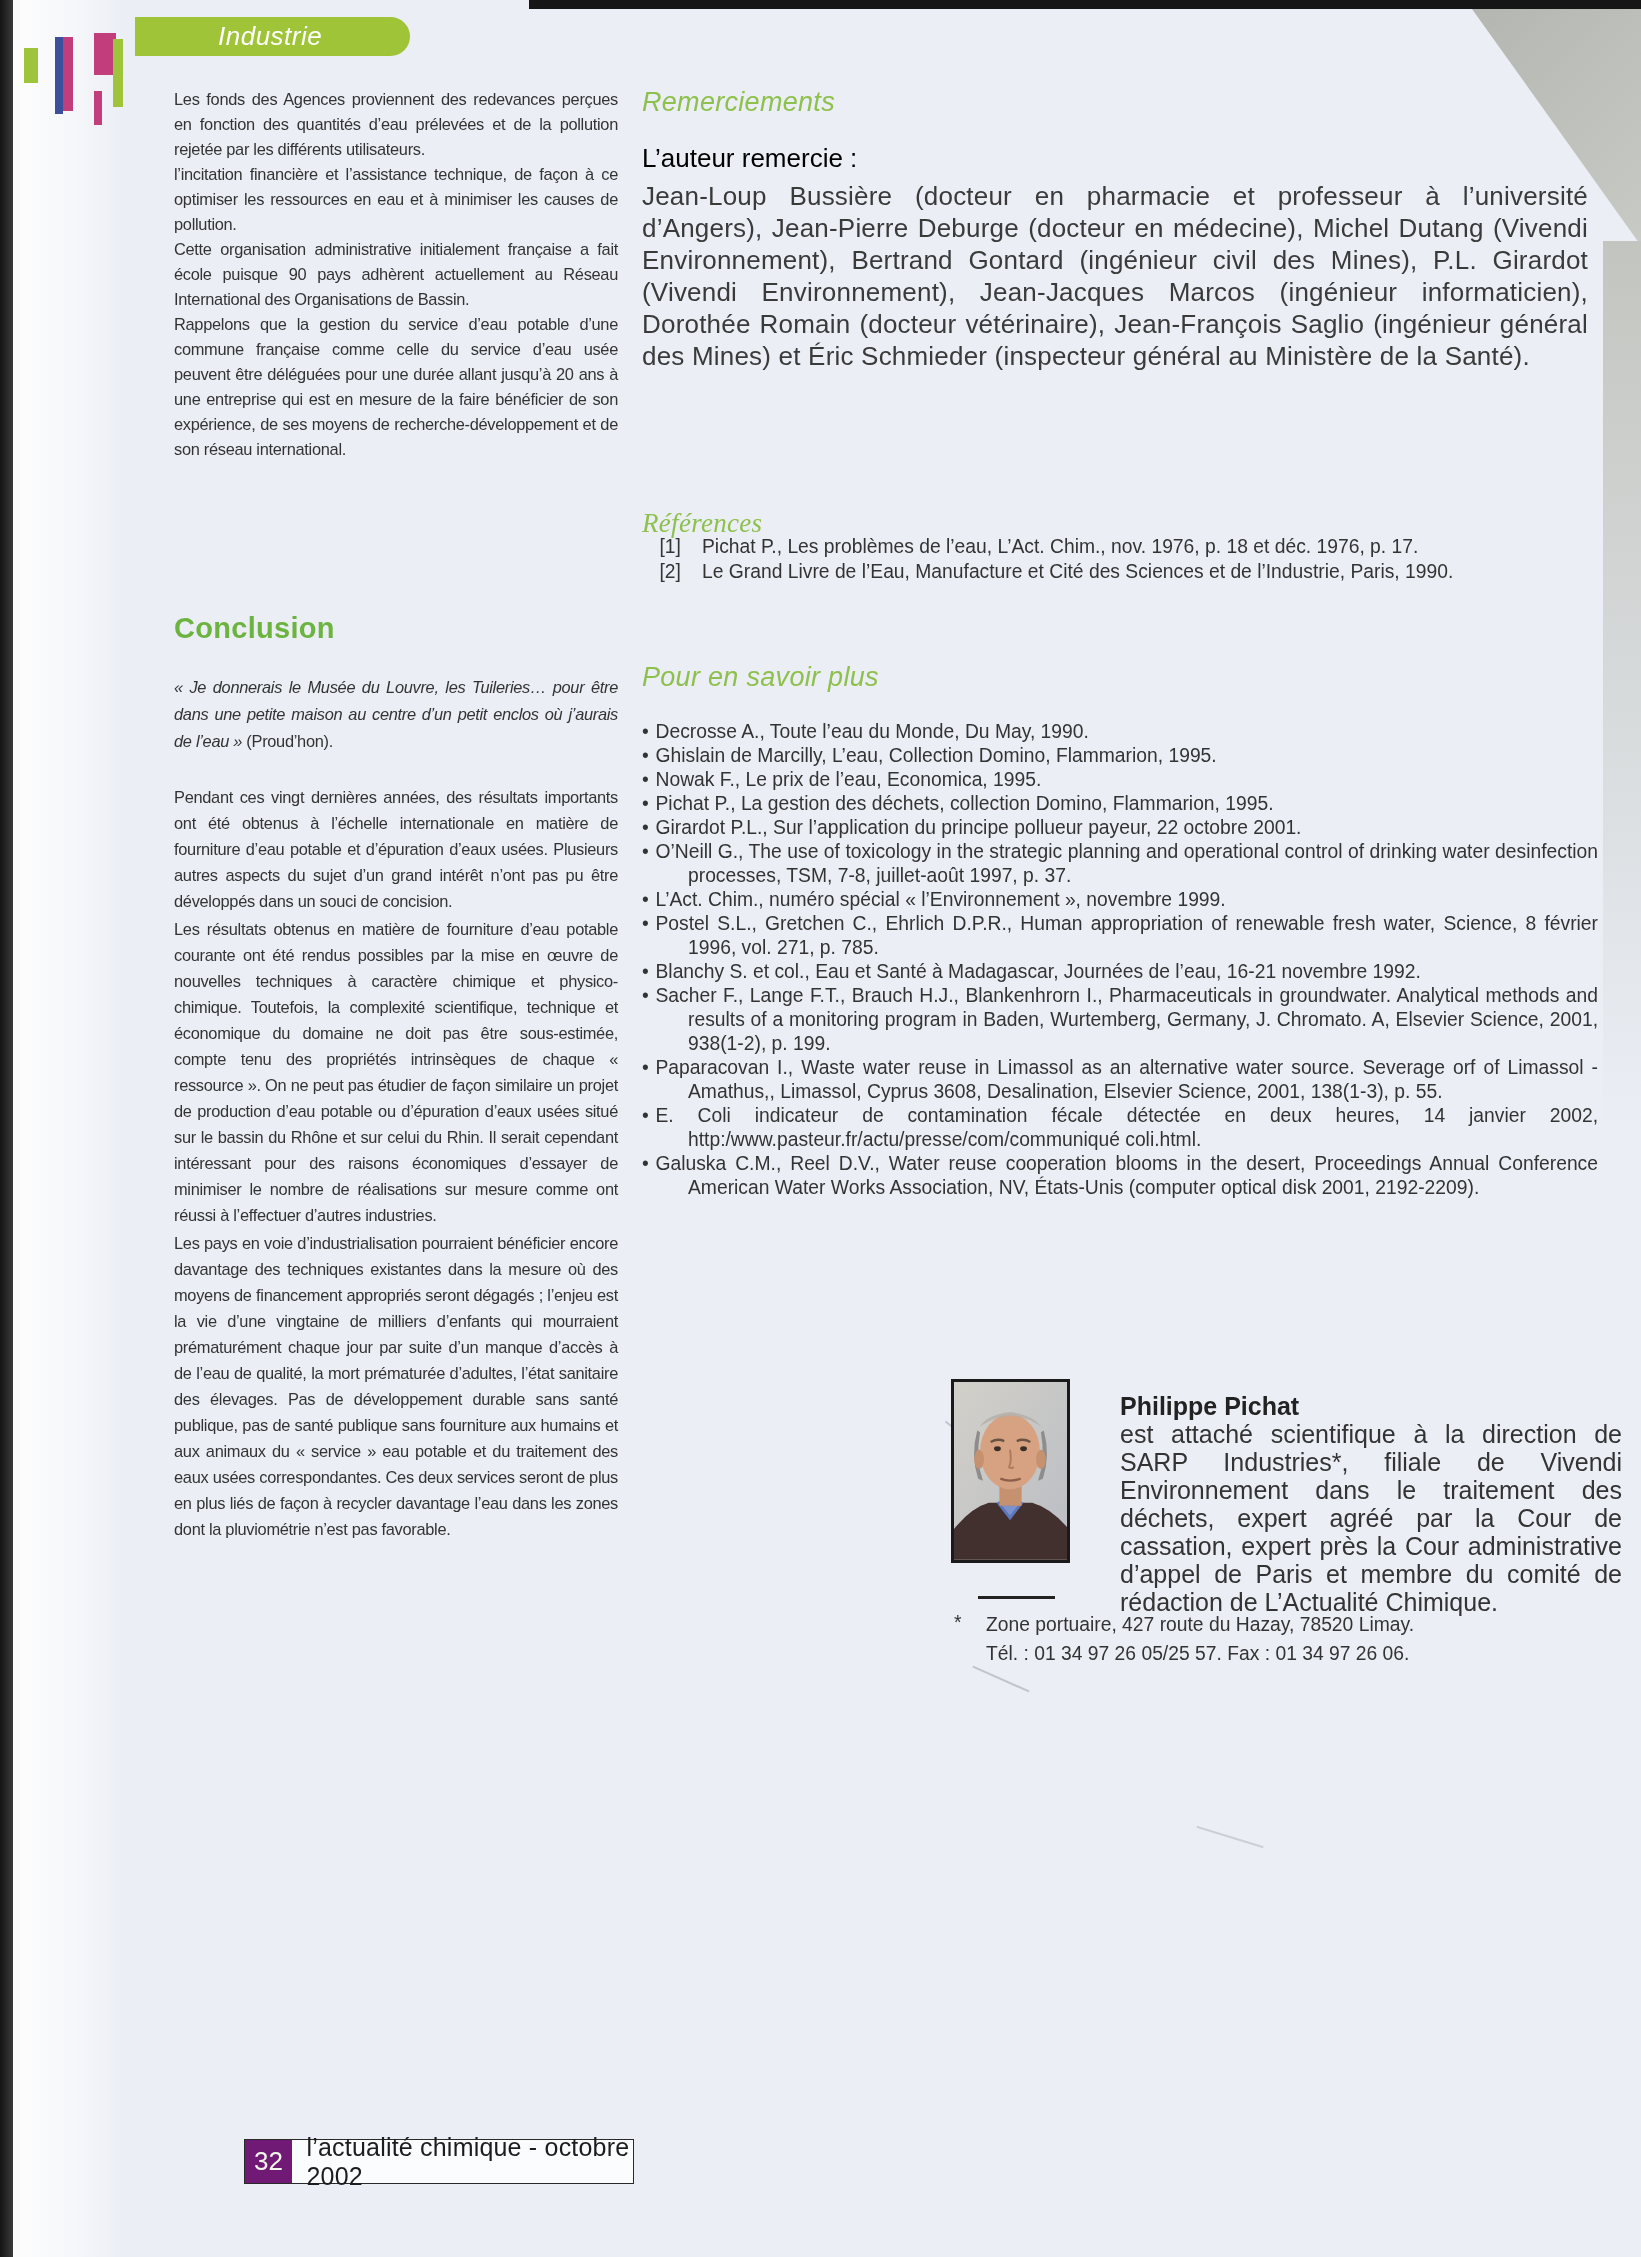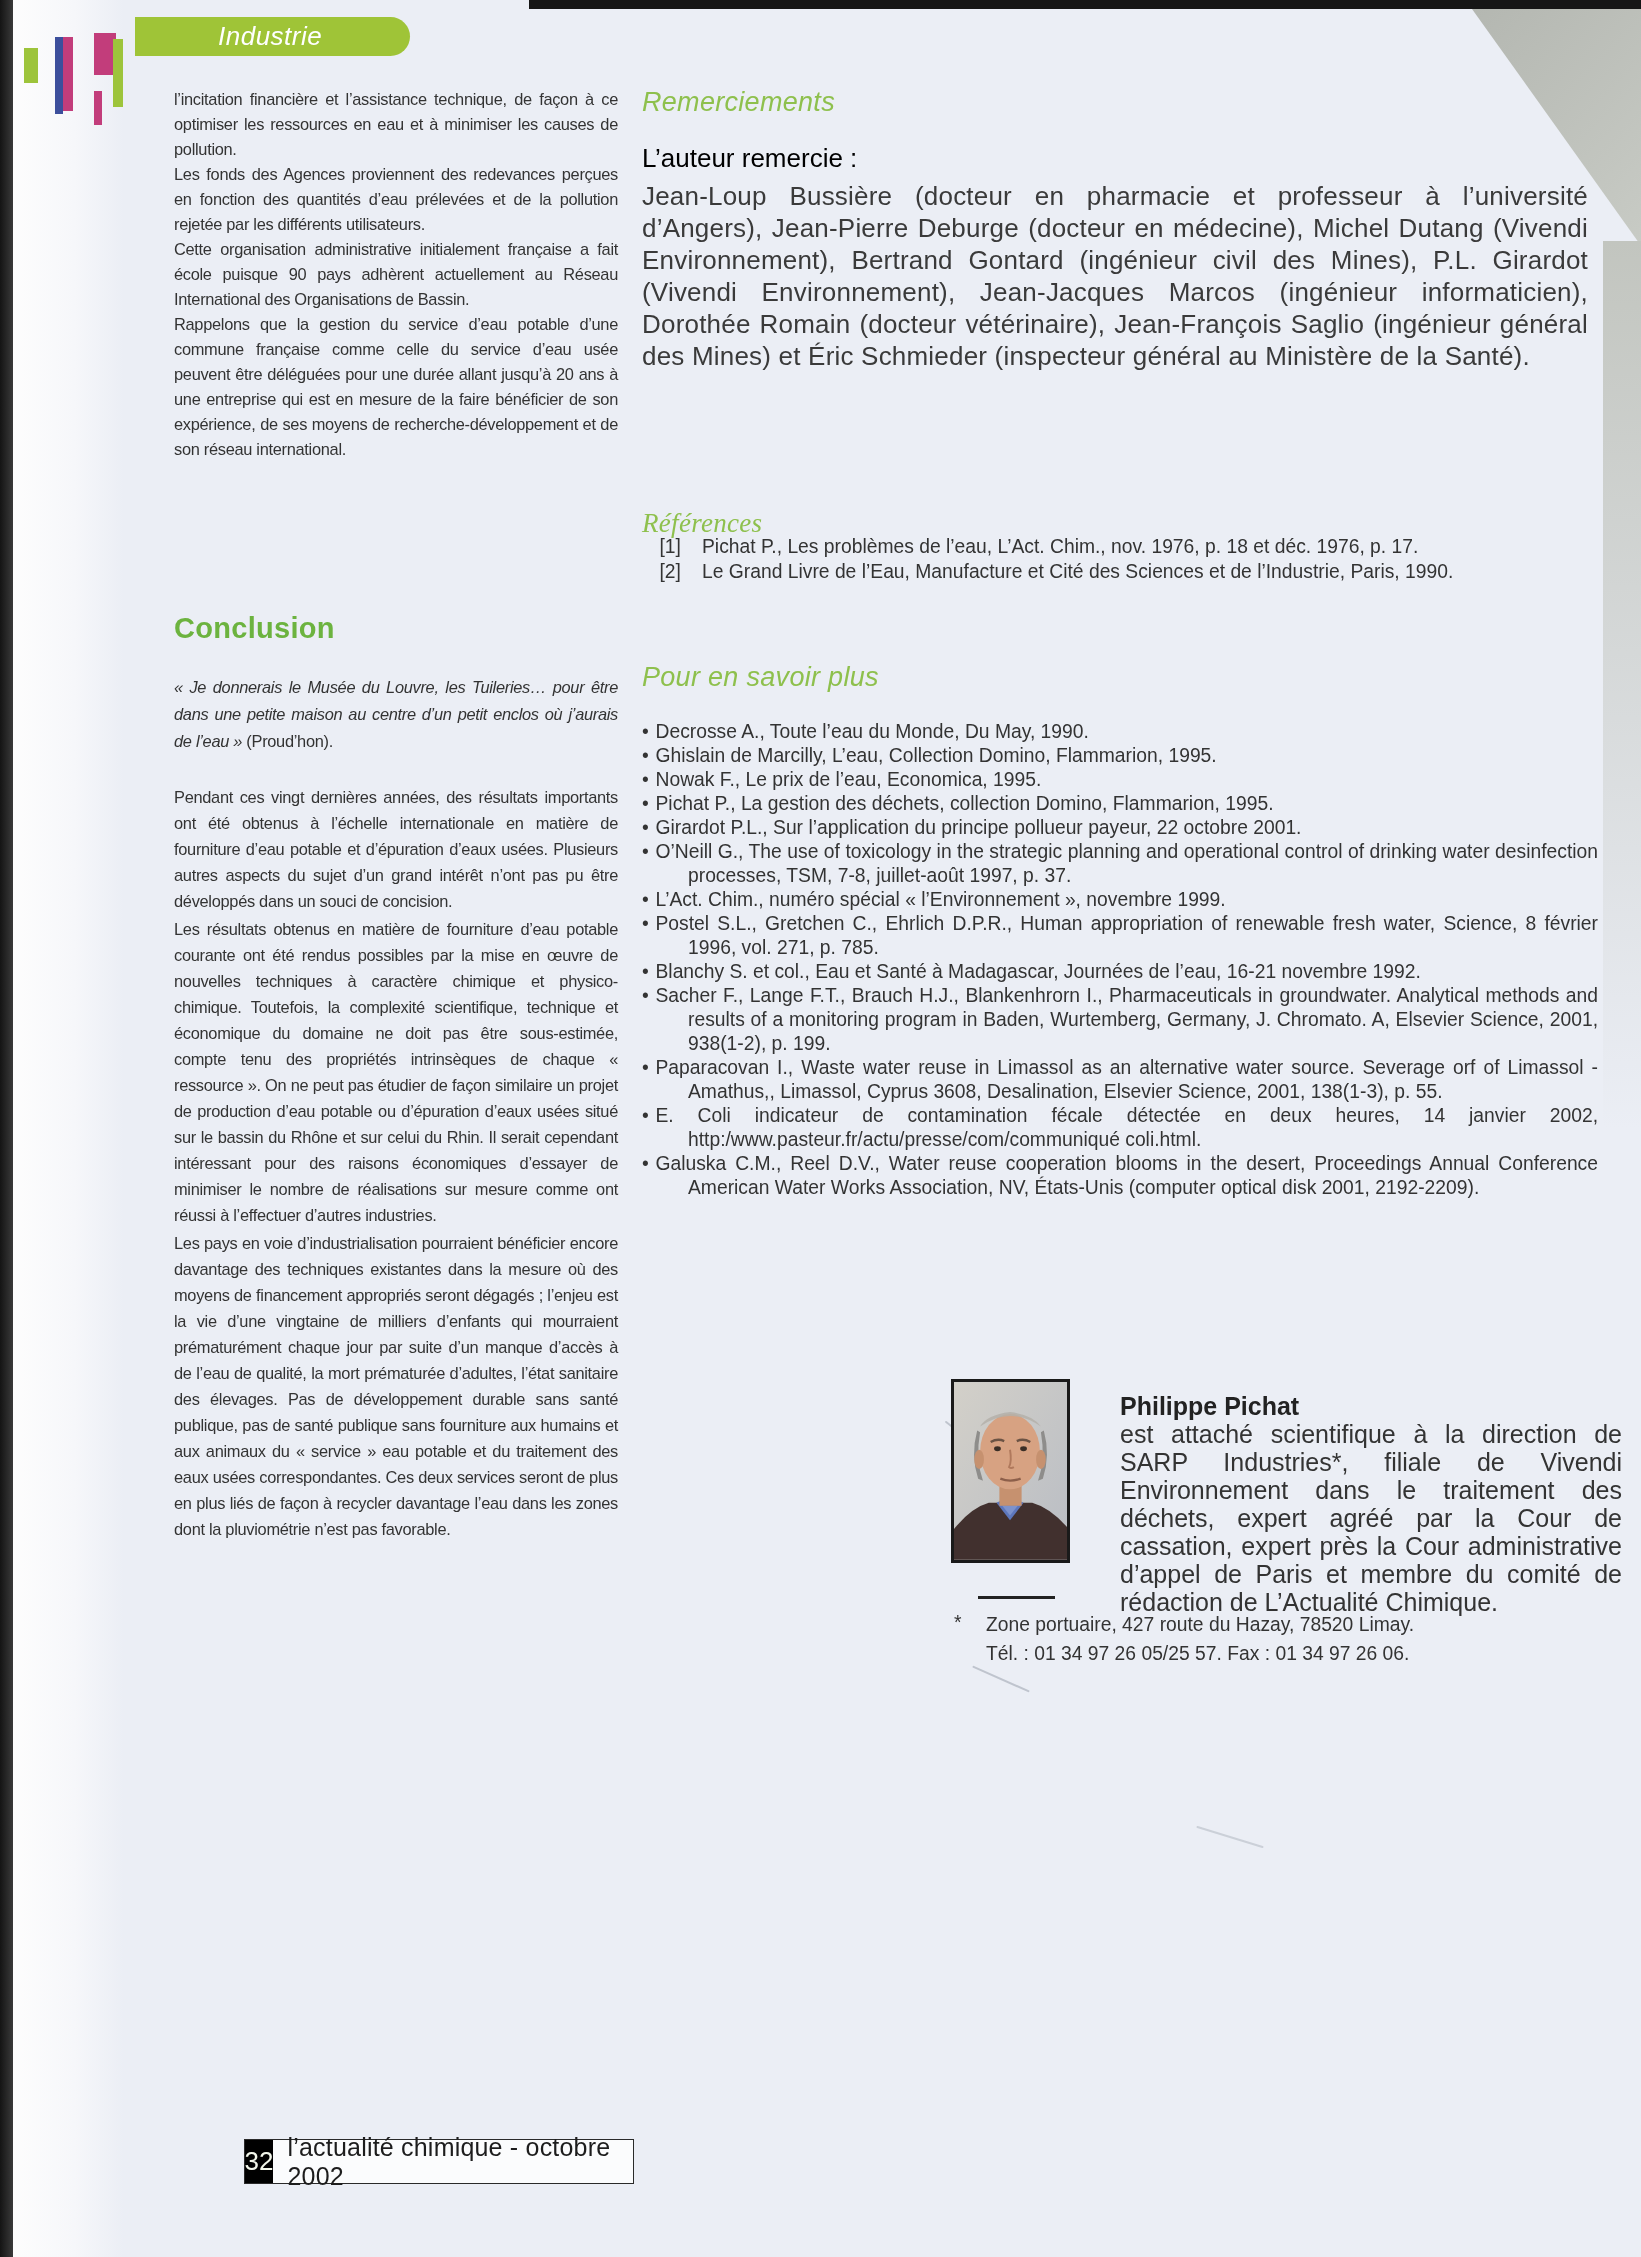--- a/index.html
+++ b/index.html
@@ -64,21 +64,21 @@
     text-align:justify;text-align-last:justify;white-space:nowrap;}
   .bio-line.last{text-align-last:left;}
   .bio-rule{position:absolute;left:978px;top:1596px;width:77px;height:2.9px;background:#222;}
   .footnote{position:absolute;left:954px;top:1610px;width:637px;font-size:19.3px;
     line-height:29px;color:#333;}
   .footnote .star{position:absolute;left:0;top:-1.9px;}
   .footnote .fn-lines{margin-left:32px;}
   
   .footer-box{position:absolute;left:244px;top:2139px;width:390px;height:45px;
     background:#fbfcfd;border:1.9px solid #2a2a2a;display:flex;align-items:stretch;box-sizing:border-box;}
-  .footer-green{width:28px;background:#000000;color:#f2f6ea;font-size:26px;
+  .footer-green{width:47px;background:#701a75;color:#f2f6ea;font-size:26px;
     display:flex;align-items:center;justify-content:center;}
   .footer-journal{flex:1;display:flex;align-items:center;padding-left:14.5px;
     font-size:25px;color:#1d1d1d;letter-spacing:0.2px;}
 </style>
 </head>
 <body>
 
 <div id="page">
 
   <div class="edge-left-white"></div>
@@ -94,22 +94,22 @@
   <div class="bar bar-blue"></div>
   <div class="bar bar-pink1"></div>
   <div class="bar bar-pink2"></div>
   <div class="bar bar-pink3"></div>
   <div class="bar bar-green-tail"></div>
   <div class="pill">
     <span>Industrie</span>
   </div>
 
   <div class="abs lcol body-sm" style="top:87px;">
+    <p>Les fonds des Agences proviennent des redevances perçues en fonction des quantités d’eau prélevées et de la pollution rejetée par les différents utilisateurs.</p>
     <p>l’incitation financière et l’assistance technique, de façon à ce optimiser les ressources en eau et à minimiser les causes de pollution.</p>
-    <p>Les fonds des Agences proviennent des redevances perçues en fonction des quantités d’eau prélevées et de la pollution rejetée par les différents utilisateurs.</p>
     <p>Cette organisation administrative initialement française a fait école puisque 90 pays adhèrent actuellement au Réseau International des Organisations de Bassin.</p>
     <p>Rappelons que la gestion du service d’eau potable d’une commune française comme celle du service d’eau usée peuvent être déléguées pour une durée allant jusqu’à 20 ans à une entreprise qui est en mesure de la faire bénéficier de son expérience, de ses moyens de recherche-développement et de son réseau international.</p>
   </div>
 
   <div class="abs lcol h-conclusion" style="top:612px;">Conclusion</div>
 
   <div class="abs lcol quote" style="top:674px;">
     <span>« Je donnerais le Musée du Louvre, les Tuileries… pour être dans une petite maison au centre d’un petit enclos où j’aurais de l’eau »</span><span class="attr"> (Proud’hon).</span>
   </div>
 

